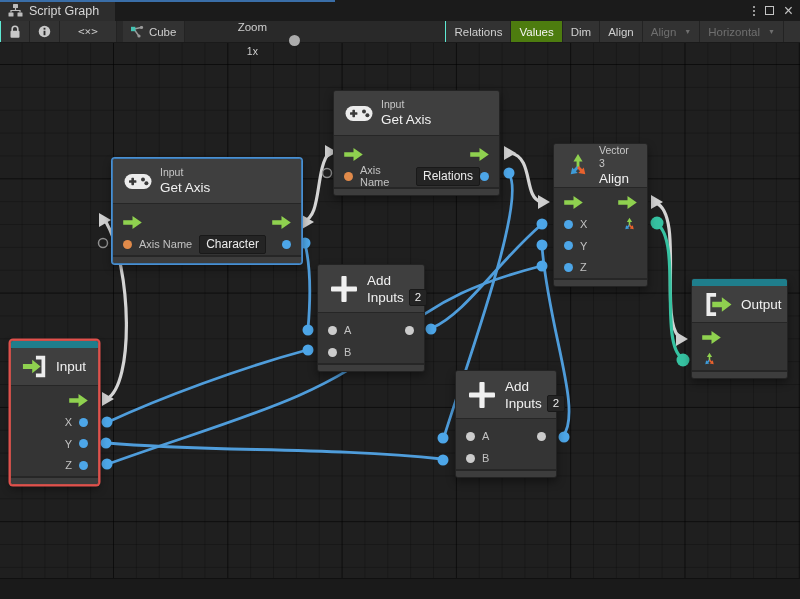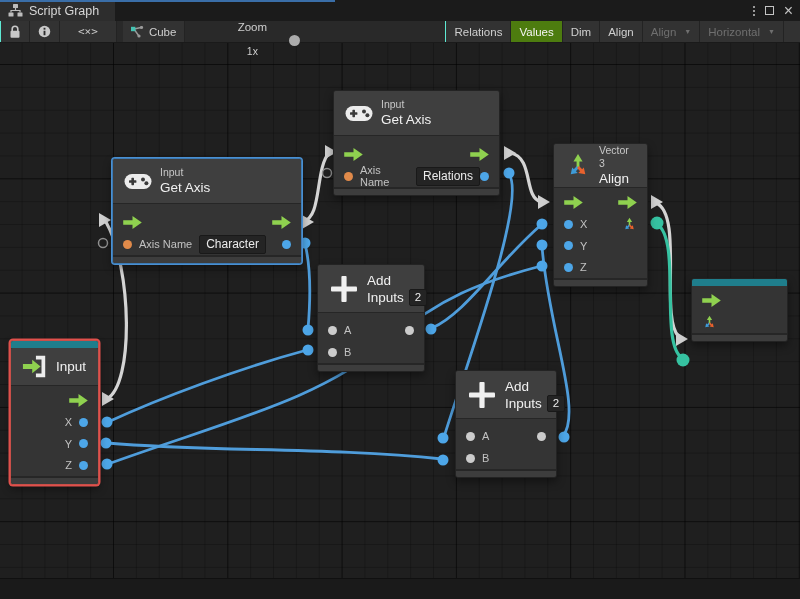--- a/index.html
+++ b/index.html
@@ -399,20 +399,33 @@
             </span>
             <span class="plabel">Z</span>
           </span>
           <span class="cr"></span>
         </div>
       </div>
       <div class="n-footer"></div>
     </div>
     <div class="node" style="left: 691px; top: 278px; width: 97px;">
       <div class="teal-strip"></div>
+      <div class="n-header" style="height: 37px;">
+        <span class="icn">
+          <svg width="30" height="25" viewBox="0 0 30 26">
+            <path d="M13,3 H5 V23 H13" stroke="#EDEDED" stroke-width="4" fill="none"></path>
+            <path d="M9,10.2 h10 V5.5 L29,13 L19,20.5 V15.8 H9 Z" fill="#8FD14F"></path>
+          </svg>
+        </span>
+        <div class="n-titles">
+          <div class="t-line">
+            <span class="t-big">Output</span>
+          </div>
+        </div>
+      </div>
       <div class="n-body" style="padding-top: 3px;">
         <div class="row" style="height: 22px;">
           <span class="cl">
             <span class="icn">
               <svg width="19" height="13" viewBox="0 0 20 14">
                 <path d="M0,4.5 H10 V0 L20,7 L10,14 V9.5 H0 Z" fill="#8FD14F"></path>
               </svg>
             </span>
           </span>
           <span class="cr"></span>

